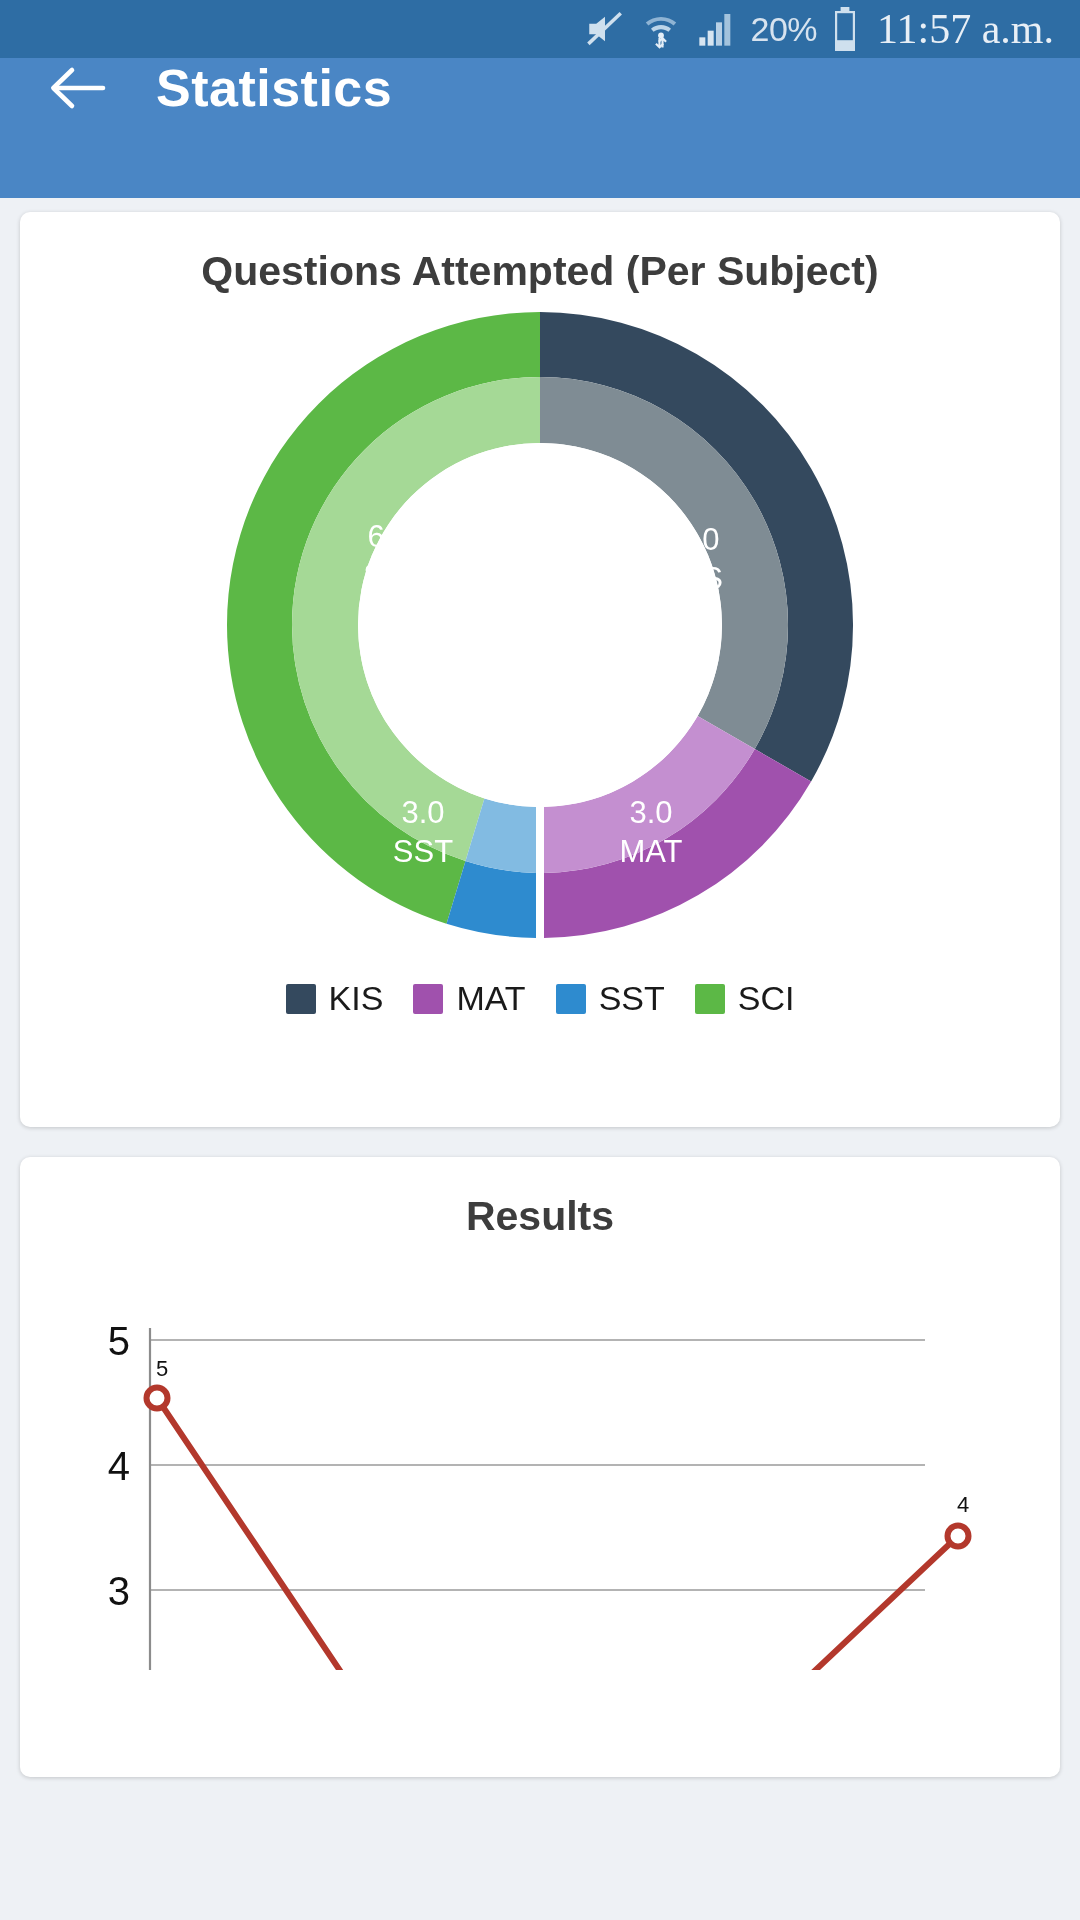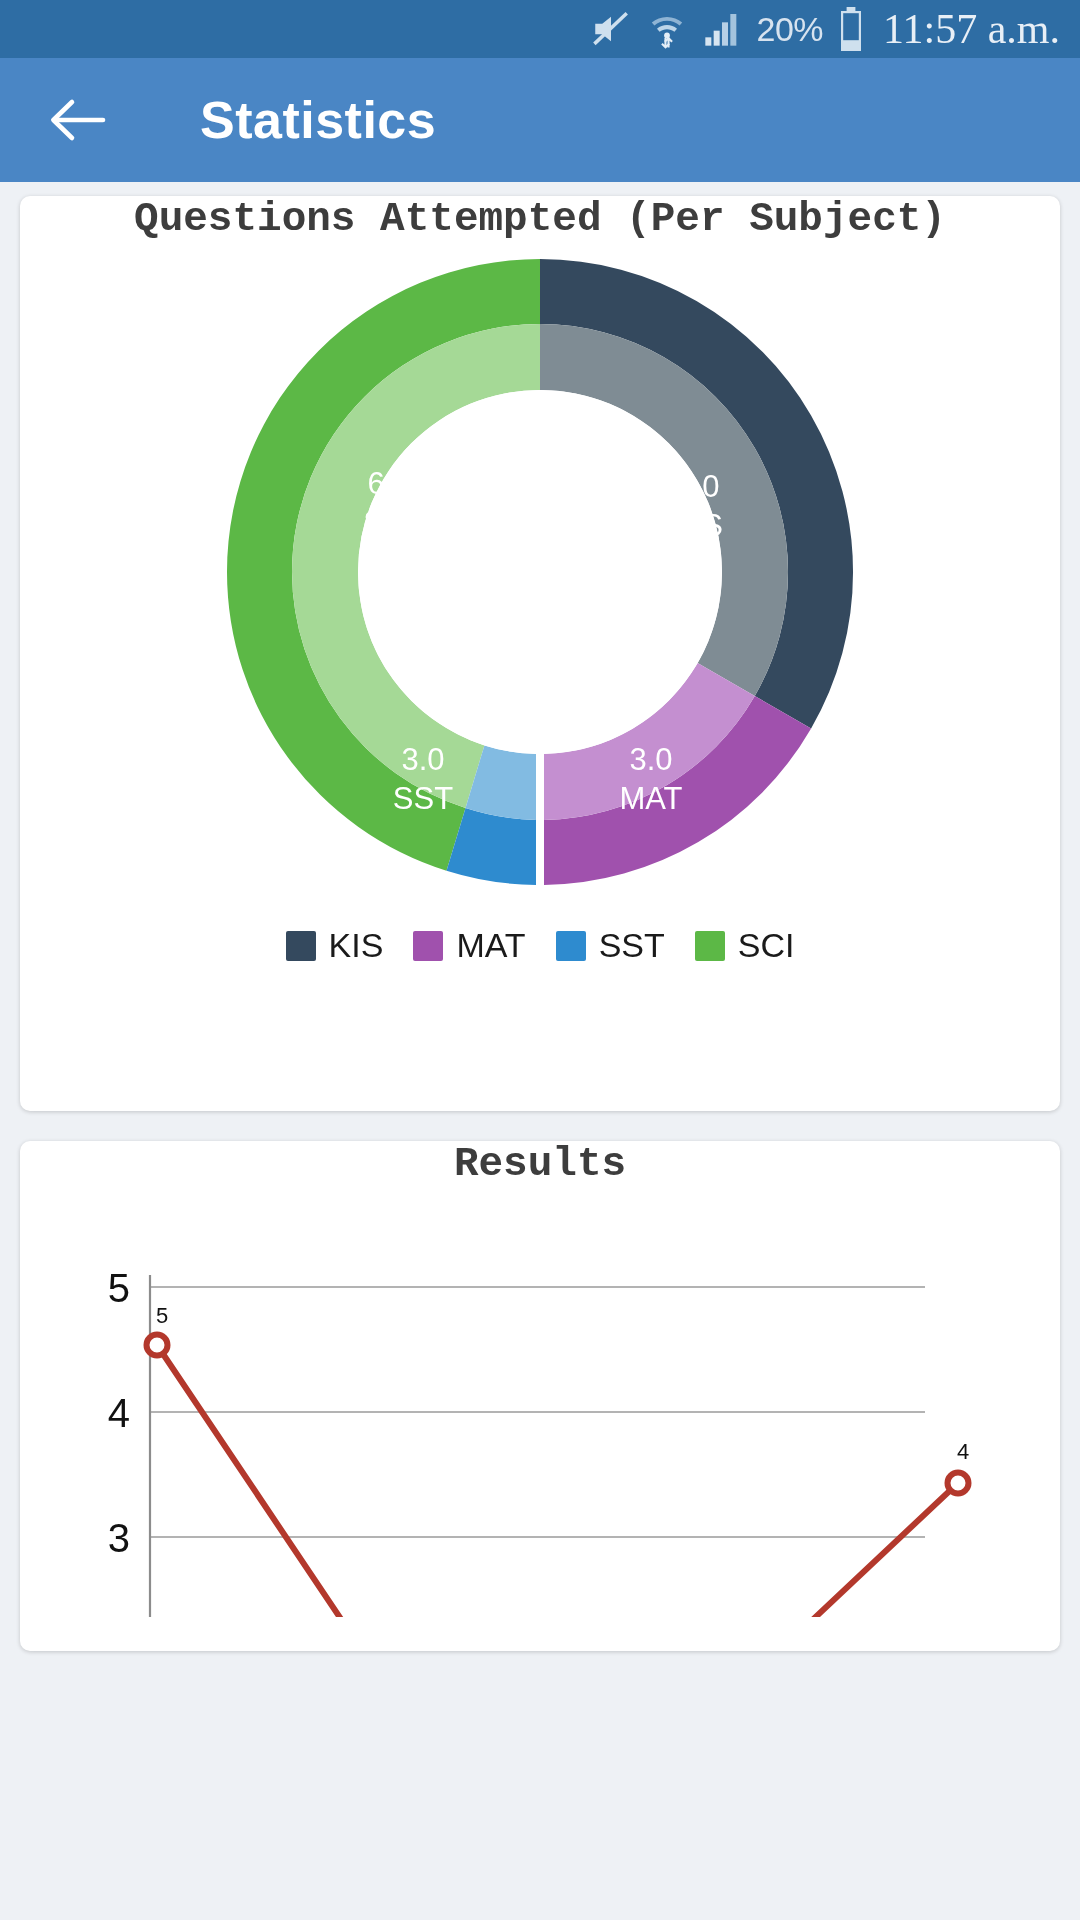--- a/index.html
+++ b/index.html
@@ -7,53 +7,53 @@
     width:1080px; height:1920px;
     background:#eef1f5;
     font-family:"Liberation Sans", sans-serif;
     overflow:hidden;
   }
 
   
   .statusbar{
     height:58px; background:#2e6da4;
     display:flex; align-items:center; justify-content:flex-end;
-    padding-right:20px; gap:15px;
+    padding-right:26px; gap:15px;
   }
   .sb-icon{ display:flex; align-items:center; justify-content:center; }
   .sb-batt-pct{
     color:#d7e3ef; font-size:34px; letter-spacing:-0.5px;
     font-family:"Liberation Sans", sans-serif;
   }
   .sb-clock{
     color:#e8eff6; font-size:42px; letter-spacing:0px; margin-left:4px;
     font-family:Liberation Serif, serif;
   }
 
   
   .appbar{
-    height:124px; background:#4a86c5;
-    display:flex; align-items:center; padding-left:48px; gap:92px;
+    height:140px; background:#4a86c5;
+    display:flex; padding-left:48px; gap:48px;
   }
   .back-btn{ width:60px; height:60px; display:flex; align-items:center; justify-content:center; cursor:pointer;}
   .appbar-title{
     color:#ffffff; font-size:52px; font-weight:bold; letter-spacing:0.5px;
   }
 
   
   .content{ padding:14px 20px 0 20px; }
   .card{
     background:#ffffff; border-radius:10px;
     box-shadow:0 1px 4px rgba(0,0,0,0.18);
     margin-bottom:30px; position:relative; overflow:hidden;
   }
   .card-title{
     text-align:center; font-size:41px; font-weight:bold;
-    color:#3d3d3d; 
-    font-family:Liberation Mono, monospace;
+    color:#3d3d3d; padding-top:36px;
+    font-family:Liberation Sans, sans-serif;
   }
 
   
   .donut-card{ height:915px; }
   .donut-wrap{ position:relative; width:100%; height:690px; }
   .donut-svg{ display:block; margin:0 auto; }
   .slice-label{
     fill:#ffffff; font-size:31px; font-family:"Liberation Sans", sans-serif;
     text-anchor:middle; dominant-baseline:middle;
   }
@@ -61,21 +61,21 @@
   
   .legend{
     display:flex; justify-content:center; align-items:center; gap:30px;
     margin-top:-6px;
   }
   .legend-item{ display:flex; align-items:center; gap:13px; }
   .legend-swatch{ width:30px; height:30px; border-radius:2px; }
   .legend-text{ font-size:34px; color:#1a1a1a; }
 
   
-  .results-card{ height:510px; }
+  .results-card{ height:620px; }
   .results-plot{ width:100%; height:430px; display:block; }
   .axis-tick{
     font-size:40px; fill:#111111; text-anchor:end;
     font-family:"Liberation Sans", sans-serif;
   }
   .pt-label{
     font-size:22px; fill:#111111; text-anchor:middle;
     font-family:"Liberation Sans", sans-serif;
   }
 </style>

